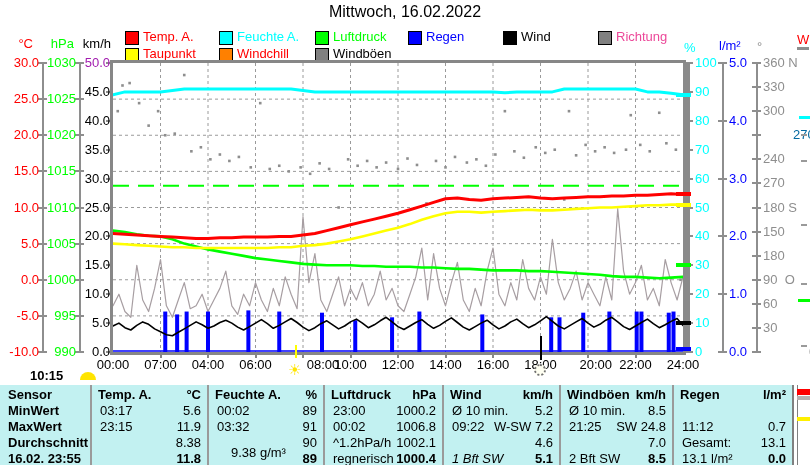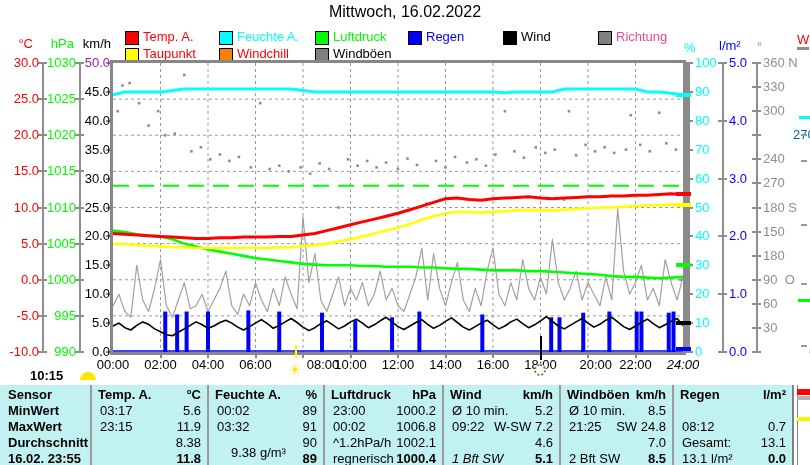--- a/index.html
+++ b/index.html
@@ -300,21 +300,21 @@
         <polyline points="0.0,263.0 5.9,260.1 11.9,264.7 17.8,267.0 23.8,262.4 29.7,258.9 35.6,261.3 41.6,265.9 47.5,268.8 53.4,271.7 59.4,272.8 65.3,269.3 71.3,265.9 77.2,262.4 83.1,258.9 89.1,261.8 95.0,265.3 100.9,263.0 106.9,259.5 112.8,257.2 118.8,260.1 124.7,264.1 130.6,267.0 136.6,263.6 142.5,260.1 148.4,256.6 154.4,260.7 160.3,265.3 166.3,262.4 172.2,258.9 178.1,255.5 184.1,259.5 190.0,264.1 195.9,267.6 201.9,264.7 207.8,260.7 213.8,257.8 219.7,261.8 225.6,265.9 231.6,263.0 237.5,258.9 243.4,256.1 249.4,260.1 255.3,264.7 261.3,261.8 267.2,257.8 273.1,254.3 279.1,258.9 285.0,263.6 290.9,266.5 296.9,263.0 302.8,259.5 308.8,256.6 314.7,261.3 320.6,265.3 326.6,262.4 332.5,258.4 338.4,254.9 344.4,259.5 350.3,264.1 356.3,267.0 362.2,263.6 368.1,260.1 374.1,257.2 380.0,261.8 385.9,265.9 391.9,263.0 397.8,258.9 403.8,256.1 409.7,260.7 415.6,264.7 421.6,261.8 427.5,257.8 433.4,253.7 439.4,258.4 445.3,263.0 451.3,265.9 457.2,262.4 463.1,258.9 469.1,255.5 475.0,260.1 480.9,264.1 486.9,261.3 492.8,257.2 498.8,254.3 504.7,258.9 510.6,263.6 516.6,266.5 522.5,263.0 528.4,259.5 534.4,256.1 540.3,260.7 546.3,264.7 552.2,261.8 558.1,258.4 564.1,255.5 570.0,262.4" fill="none" stroke="#000000" stroke-width="1.6" stroke-linejoin="round" stroke-linecap="round"></polyline>
         <polyline points="0.0,167.6 11.9,169.1 23.8,171.2 35.6,172.7 47.5,173.4 59.4,176.3 71.3,180.6 83.1,183.5 95.0,186.4 106.9,188.6 118.8,190.7 130.6,192.9 142.5,195.1 154.4,196.5 166.3,198.0 178.1,199.4 190.0,200.9 201.9,201.6 213.8,202.3 225.6,202.3 237.5,202.3 249.4,203.0 261.3,203.0 273.1,203.7 285.0,203.7 296.9,203.7 308.8,204.5 320.6,204.5 332.5,205.2 344.4,205.9 356.3,205.9 368.1,206.6 380.0,207.4 391.9,207.4 403.8,207.4 415.6,208.1 427.5,208.1 439.4,208.8 451.3,209.5 463.1,210.2 475.0,211.0 486.9,211.7 498.8,213.1 510.6,213.9 522.5,213.9 534.4,214.6 546.3,215.3 558.1,214.6 570.0,213.9" fill="none" stroke="#00FF00" stroke-width="2.6" stroke-linejoin="round" stroke-linecap="round"></polyline>
         <polyline points="0.0,31.8 11.9,28.9 23.8,28.9 35.6,28.9 47.5,28.9 59.4,27.5 71.3,26.0 83.1,26.0 95.0,26.0 106.9,26.0 118.8,26.0 130.6,26.0 142.5,26.0 154.4,26.0 166.3,26.0 178.1,26.0 190.0,27.5 201.9,28.9 213.8,28.9 225.6,28.9 237.5,28.9 249.4,28.9 261.3,28.9 273.1,28.9 285.0,28.9 296.9,28.9 308.8,28.9 320.6,28.9 332.5,28.9 344.4,28.9 356.3,28.9 368.1,28.9 380.0,28.9 391.9,29.8 403.8,28.9 415.6,28.9 427.5,28.9 439.4,28.9 451.3,26.0 463.1,26.0 475.0,26.0 486.9,26.0 498.8,26.0 510.6,26.0 522.5,26.0 534.4,28.9 546.3,28.9 558.1,30.3 570.0,31.8" fill="none" stroke="#00FFFF" stroke-width="3" stroke-linejoin="round" stroke-linecap="round"></polyline>
         <polyline points="0.0,180.6 11.9,181.3 23.8,182.1 35.6,182.8 47.5,183.5 59.4,184.2 71.3,184.2 83.1,185.0 95.0,185.0 106.9,185.0 118.8,185.0 130.6,185.0 142.5,185.0 154.4,185.0 166.3,184.2 178.1,184.2 190.0,182.8 201.9,182.1 213.8,180.6 225.6,178.5 237.5,176.3 249.4,173.4 261.3,170.5 273.1,167.6 285.0,164.7 296.9,161.1 308.8,156.8 320.6,153.2 332.5,150.3 344.4,148.8 356.3,148.8 368.1,149.6 380.0,148.8 391.9,148.1 403.8,147.4 415.6,146.7 427.5,147.4 439.4,147.4 451.3,146.7 463.1,145.9 475.0,145.2 486.9,144.5 498.8,144.5 510.6,143.8 522.5,143.1 534.4,142.3 546.3,142.3 558.1,141.6 570.0,141.6" fill="none" stroke="#FFFF00" stroke-width="2.6" stroke-linejoin="round" stroke-linecap="round"></polyline>
         <polyline points="0.0,170.5 11.9,171.2 23.8,172.0 35.6,172.7 47.5,173.4 59.4,174.1 71.3,174.8 83.1,175.6 95.0,175.6 106.9,174.8 118.8,174.8 130.6,174.1 142.5,174.1 154.4,174.1 166.3,173.4 178.1,173.4 190.0,172.0 201.9,170.5 213.8,167.6 225.6,164.7 237.5,161.8 249.4,158.9 261.3,156.1 273.1,153.2 285.0,150.3 296.9,146.7 308.8,143.1 320.6,139.4 332.5,135.8 344.4,135.1 356.3,136.6 368.1,137.3 380.0,135.8 391.9,135.1 403.8,134.4 415.6,133.7 427.5,135.1 439.4,135.8 451.3,135.1 463.1,134.4 475.0,133.7 486.9,133.7 498.8,132.9 510.6,132.9 522.5,132.2 534.4,132.2 546.3,131.5 558.1,130.8 570.0,131.5" fill="none" stroke="#FF0000" stroke-width="3" stroke-linejoin="round" stroke-linecap="round"></polyline>
       </svg>
   </div>
   <div id="vbar"></div>
   <div id="xaxis">
       <div class="xlabel" style="left: 89px;">00:00</div>
-      <div class="xlabel" style="left: 136.5px;">02:00</div>
+      <div class="xlabel" style="left: 136.5px;">07:00</div>
       <div class="xstub" style="left: 159.5px;"></div>
       <div class="xlabel" style="left: 184px;">04:00</div>
       <div class="xstub" style="left: 207px;"></div>
       <div class="xlabel" style="left: 231.5px;">06:00</div>
       <div class="xstub" style="left: 254.5px;"></div>
       <div class="xlabel" style="left: 279px; margin-left: 20px;">08:00</div>
       <div class="xstub" style="left: 302px;"></div>
       <div class="xlabel" style="left: 326.5px;">10:00</div>
       <div class="xstub" style="left: 349.5px;"></div>
       <div class="xlabel" style="left: 374px;">12:00</div>
@@ -322,21 +322,21 @@
       <div class="xlabel" style="left: 421.5px;">14:00</div>
       <div class="xstub" style="left: 444.5px;"></div>
       <div class="xlabel" style="left: 469px;">16:00</div>
       <div class="xstub" style="left: 492px;"></div>
       <div class="xlabel" style="left: 516.5px;">18:00</div>
       <div class="xstub" style="left: 539.5px;"></div>
       <div class="xlabel" style="left: 564px; text-align: right;">20:00</div>
       <div class="xstub" style="left: 587px;"></div>
       <div class="xlabel" style="left: 611.5px;">22:00</div>
       <div class="xstub" style="left: 634.5px;"></div>
-      <div class="xlabel" style="left: 659px; font-style: italic;">24:00</div>
+      <div class="xlabel" style="left: 659px;">24:00</div>
     </div>
   <div class="daylight">10:15</div>
   <div class="sunhalf" style="left:80px;top:372px;"></div>
   <div id="sunmarks">
       <div class="abs" style="left: 294.875px; top: 345px; width: 2px; height: 13px; background: rgb(255, 255, 0);"></div>
       <div class="sunicon" style="left: 287.875px; top: 362px;">☀</div>
       <div class="abs" style="left: 539.5px; top: 336px; width: 2px; height: 24px; background: rgb(0, 0, 0);"></div>
       <div class="sunsetcircle" style="left: 533.5px; top: 364px;"></div>
     </div>
   <div id="wtable">
@@ -391,21 +391,21 @@
       <div class="tcell bold tright" style="left: 567px; top: 3px; width: 99px;">km/h</div>
       <div class="tcell" style="left: 569px; top: 19px;">Ø 10 min.</div>
       <div class="tcell tright" style="left: 567px; top: 19px; width: 99px;">8.5</div>
       <div class="tcell" style="left: 569px; top: 35px;">21:25</div>
       <div class="tcell tright" style="left: 567px; top: 35px; width: 99px;">SW 24.8</div>
       <div class="tcell tright" style="left: 567px; top: 51px; width: 99px;">7.0</div>
       <div class="tcell" style="left: 569px; top: 67px; text-align: center;">2 Bft SW</div>
       <div class="tcell tright bold" style="left: 567px; top: 67px; width: 99px;">8.5</div>
       <div class="tcell bold" style="left: 680px; top: 3px;">Regen</div>
       <div class="tcell bold tright" style="left: 680px; top: 3px; width: 106px;">l/m²</div>
-      <div class="tcell" style="left: 682px; top: 35px;">08:12</div>
+      <div class="tcell" style="left: 682px; top: 35px;">11:12</div>
       <div class="tcell tright" style="left: 680px; top: 35px; width: 106px;">0.7</div>
       <div class="tcell" style="left: 682px; top: 51px;">Gesamt:</div>
       <div class="tcell tright" style="left: 680px; top: 51px; width: 106px;">13.1</div>
       <div class="tcell" style="left: 682px; top: 67px;">13.1 l/m²</div>
       <div class="tcell tright bold" style="left: 680px; top: 67px; width: 106px;">0.0</div>
     </div>
   <div id="frags">
       <div class="frag" style="left: 797px; top: 47px; width: 12px; height: 3px; background: rgb(142, 142, 142);"></div>
       <div class="frag" style="left: 799px; top: 116px; width: 11px; height: 3px; background: rgb(0, 255, 255);"></div>
       <div class="frag" style="left: 801px; top: 134px; width: 6px; height: 2px; background: rgb(154, 154, 154);"></div>

